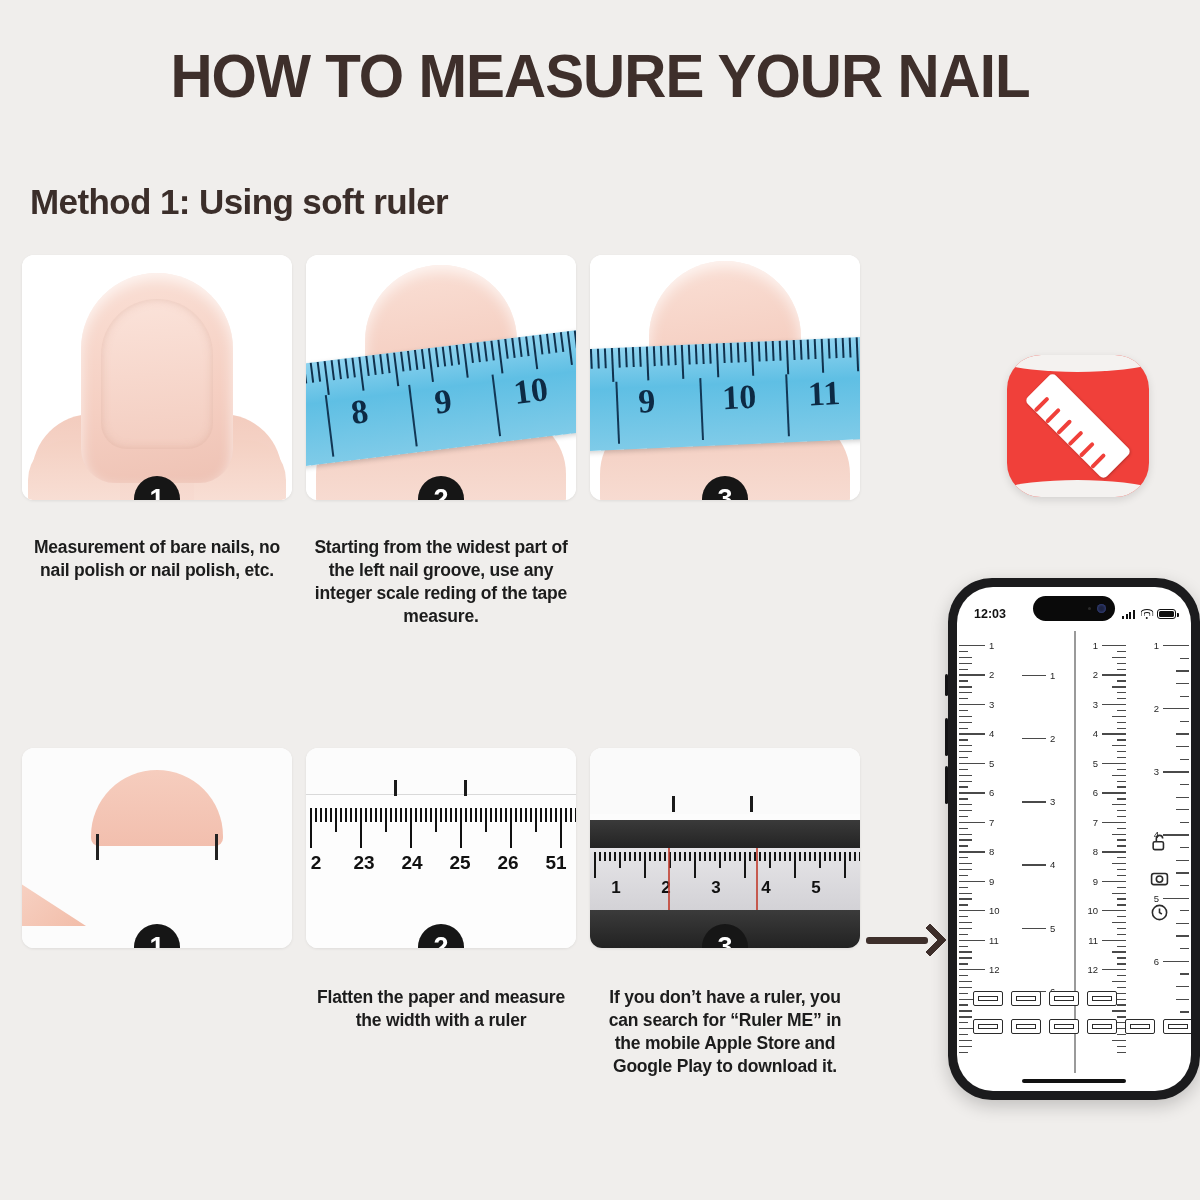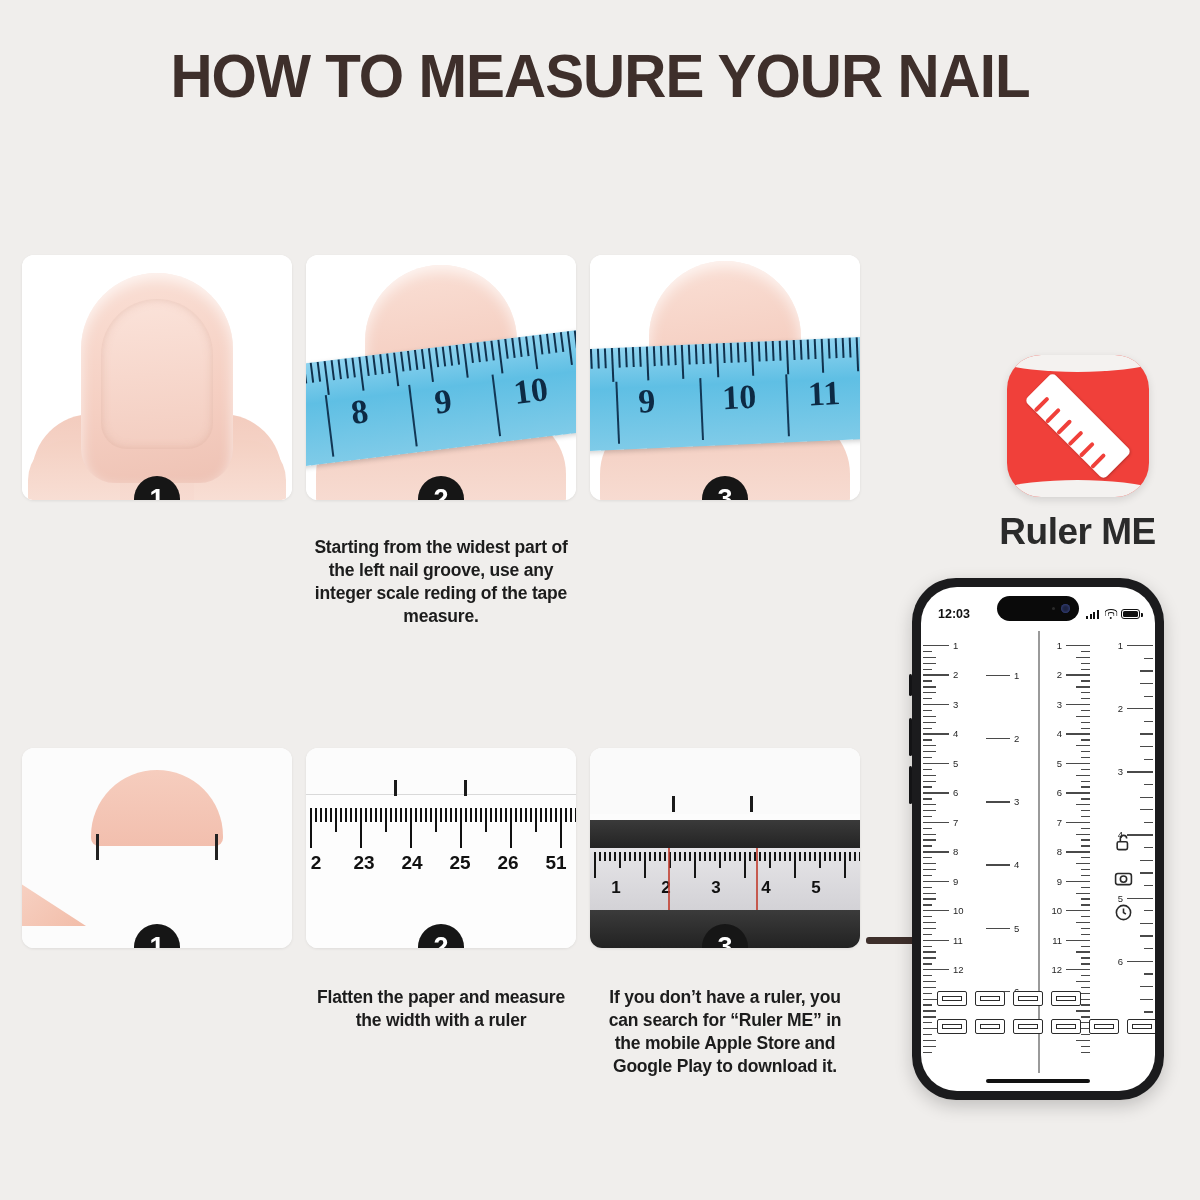--- a/index.html
+++ b/index.html
@@ -177,21 +177,21 @@
     width: 40px; height: 112px; margin: -56px 0 0 -20px;
     background: #ffffff; border-radius: 5px;
     transform: rotate(-45deg);
     box-shadow: 0 1px 3px rgba(0,0,0,.25);
   }
   .icon-ruler i { position: absolute; left: 0; width: 19px; height: 3.5px; background: #f0403a; border-radius: 2px; }
   .app-name { margin-top: 14px; font-size: 37px; font-weight: bold; color: #2b2b2b; letter-spacing: -0.5px; }
 
   
   .phone {
-    position: absolute; left: 912px; top: 578px;
+    position: absolute; left: 948px; top: 578px;
     width: 252px; height: 522px;
     background: #1b1b1d; border-radius: 44px;
     box-shadow: 0 6px 18px rgba(0,0,0,.2);
     padding: 9px;
   }
   .phone-screen {
     position: relative; width: 100%; height: 100%;
     background: #ffffff; border-radius: 36px; overflow: hidden;
   }
   .island {
@@ -245,35 +245,37 @@
   .sb-2 { left: -3px; top: 140px; width: 3px; height: 38px; }
   .sb-3 { left: -3px; top: 188px; width: 3px; height: 38px; }
 </style>
 </head>
 <body>
 
 <div class="page">
 
   <div class="title">HOW TO MEASURE YOUR NAIL</div>
 
+  <div class="method-head" id="m1-head">Method 1: Using soft ruler</div>
 
   <div class="row" id="row1">
 
     <div class="col">
       <div class="card">
         <div class="photo">
           <div class="knuckle"></div>
           <div class="knuckle-b" style="left:6px;"></div>
           <div class="knuckle-b" style="right:6px;"></div>
           <div class="thumb nail-big">
             <div class="nail-plate"></div>
           </div>
         </div>
         <div class="badge">1</div>
       </div>
+      <div class="caption">Measurement of bare nails, no nail polish or nail polish, etc.</div>
     </div>
 
     <div class="col">
       <div class="card">
         <div class="photo">
           <div class="knuckle"></div>
           <div class="thumb nail-big" style="top:10px;height:150px;"></div>
           <div class="tape" id="tape2">
             <div class="ticks">
                 <i style="left:16px;height:20px"></i>
@@ -573,21 +575,20 @@
     <div class="app-icon">
       <div class="icon-ruler" id="icon-ruler">
           <i style="top:13px"></i>
           <i style="top:29px"></i>
           <i style="top:45px"></i>
           <i style="top:61px"></i>
           <i style="top:77px"></i>
           <i style="top:93px"></i>
         </div>
     </div>
-    <div class="app-name">Ruler ME</div>
   </div>
 
   <div class="phone">
     <div class="side-btn sb-1"></div>
     <div class="side-btn sb-2"></div>
     <div class="side-btn sb-3"></div>
 
     <div class="phone-screen">
 
       <div class="island">

